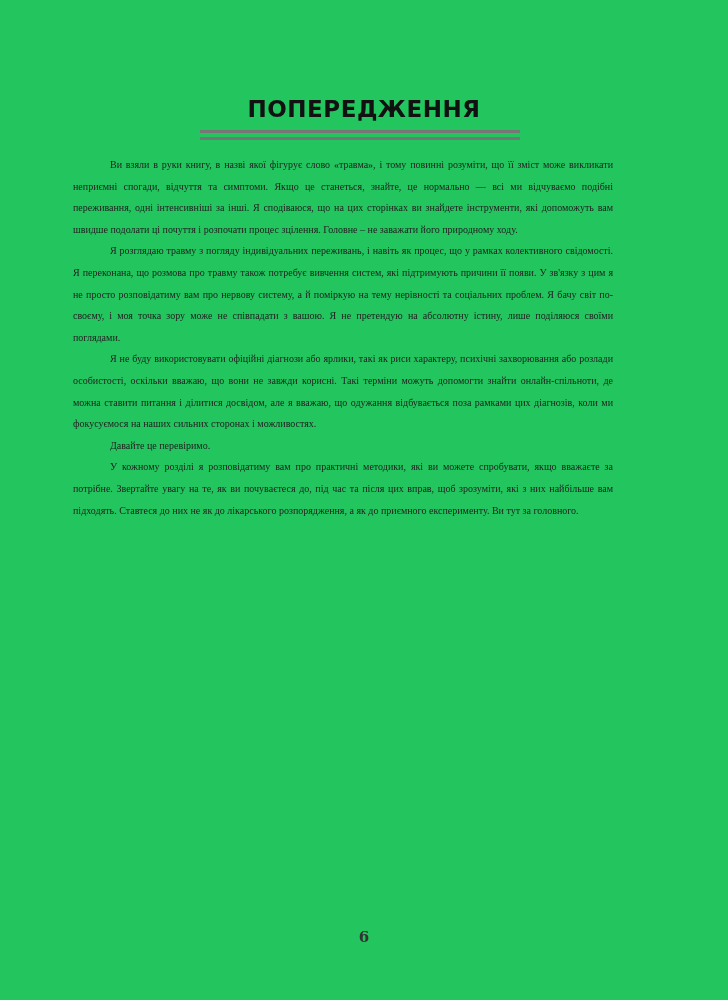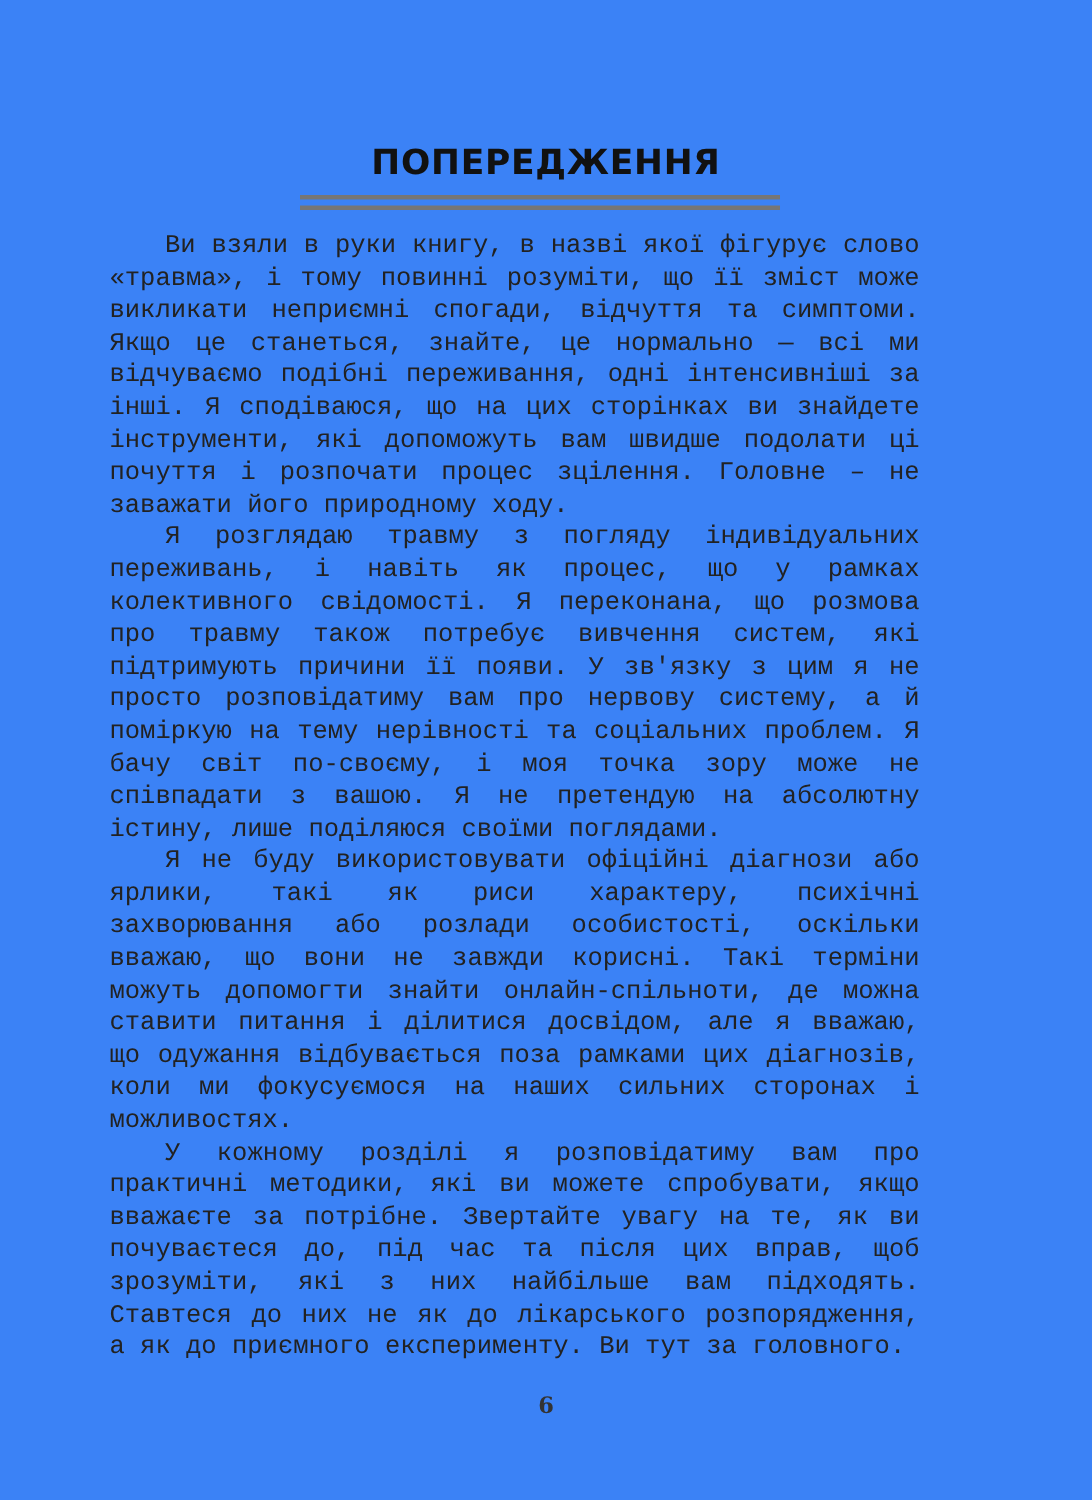--- a/index.html
+++ b/index.html
@@ -1,46 +1,47 @@
 <!DOCTYPE html>
 <html><head>
 <meta charset="utf-8">
 <style>
   html, body { margin: 0; padding: 0; background: #ffffff; }
   body { width: 728px; height: 1000px; position: relative; overflow: hidden; }
-  .page { position: absolute; left: 0; top: 0; width: 728px; height: 1000px; background: #3b82f6; }
+  .page { position: absolute; left: 0; top: 0; width: 728px; height: 1000px; background: #22c55e; }
   .title {
     position: absolute; left: 0; width: 728px; top: 96px;
     text-align: center;
     font-family: "DejaVu Sans", sans-serif; font-weight: bold;
     font-size: 23px; letter-spacing: 0.5px; color: #111;
   }
   .rule { position: absolute; left: 200px; width: 320px; background: #767676; }
   .rule.r1 { top: 130px; height: 3px; }
   .rule.r2 { top: 137px; height: 3px; }
   .body {
     position: absolute; left: 73px; top: 154px; width: 540px;
-    font-family: Liberation Mono, monospace; font-size: 17px; line-height: 21.6px;
+    font-family: Liberation Serif, serif; font-size: 10px; line-height: 21.6px;
     color: #222;
   }
   .para { margin: 0; text-indent: 37px; text-align: justify; }
   .page-number {
     position: absolute; left: 0; width: 728px; top: 928px; text-align: center;
     font-family: "DejaVu Serif", serif; font-size: 15px; font-weight: bold; color: #333;
   }
 </style>
 </head>
 <body>
 
 <div class="page">
   <div class="title">ПОПЕРЕДЖЕННЯ</div>
   <div class="rule r1"></div>
   <div class="rule r2"></div>
 
   <div class="body">
     <p class="para">Ви взяли в руки книгу, в назві якої фігурує слово «травма», і тому повинні розуміти, що її зміст може викликати неприємні спогади, відчуття та симптоми. Якщо це станеться, знайте, це нормально — всі ми відчуваємо подібні переживання, одні інтенсивніші за інші. Я сподіваюся, що на цих сторінках ви знайдете інструменти, які допоможуть вам швидше подолати ці почуття і розпочати процес зцілення. Головне – не заважати його природному ходу.</p>
     <p class="para">Я розглядаю травму з погляду індивідуальних переживань, і навіть як процес, що у рамках колективного свідомості. Я переконана, що розмова про травму також потребує вивчення систем, які підтримують причини її появи. У зв'язку з цим я не просто розповідатиму вам про нервову систему, а й поміркую на тему нерівності та соціальних проблем. Я бачу світ по-своєму, і моя точка зору може не співпадати з вашою. Я не претендую на абсолютну істину, лише поділяюся своїми поглядами.</p>
     <p class="para">Я не буду використовувати офіційні діагнози або ярлики, такі як риси характеру, психічні захворювання або розлади особистості, оскільки вважаю, що вони не завжди корисні. Такі терміни можуть допомогти знайти онлайн-спільноти, де можна ставити питання і ділитися досвідом, але я вважаю, що одужання відбувається поза рамками цих діагнозів, коли ми фокусуємося на наших сильних сторонах і можливостях.</p>
+    <p class="para">Давайте це перевіримо.</p>
     <p class="para">У кожному розділі я розповідатиму вам про практичні методики, які ви можете спробувати, якщо вважаєте за потрібне. Звертайте увагу на те, як ви почуваєтеся до, під час та після цих вправ, щоб зрозуміти, які з них найбільше вам підходять. Ставтеся до них не як до лікарського розпорядження, а як до приємного експерименту. Ви тут за головного.</p>
   </div>
 
   <div class="page-number">6</div>
 </div>
 
 </body></html>

